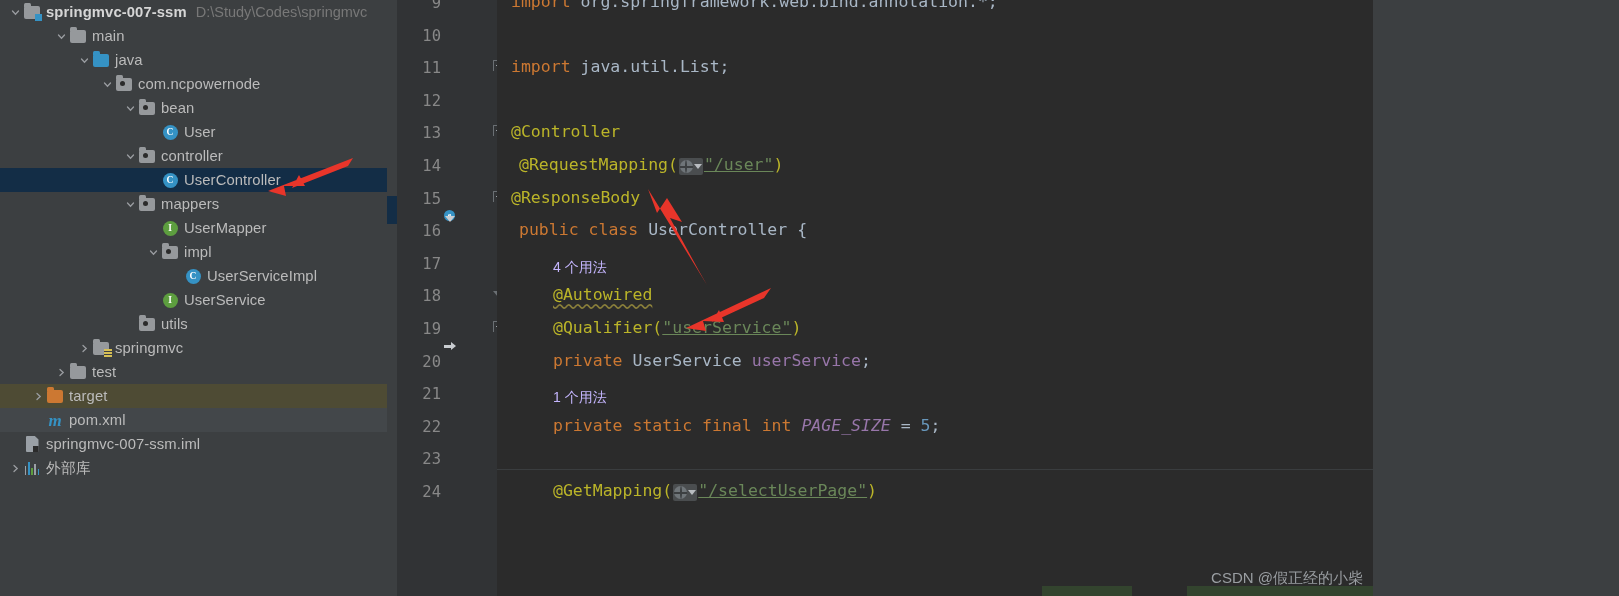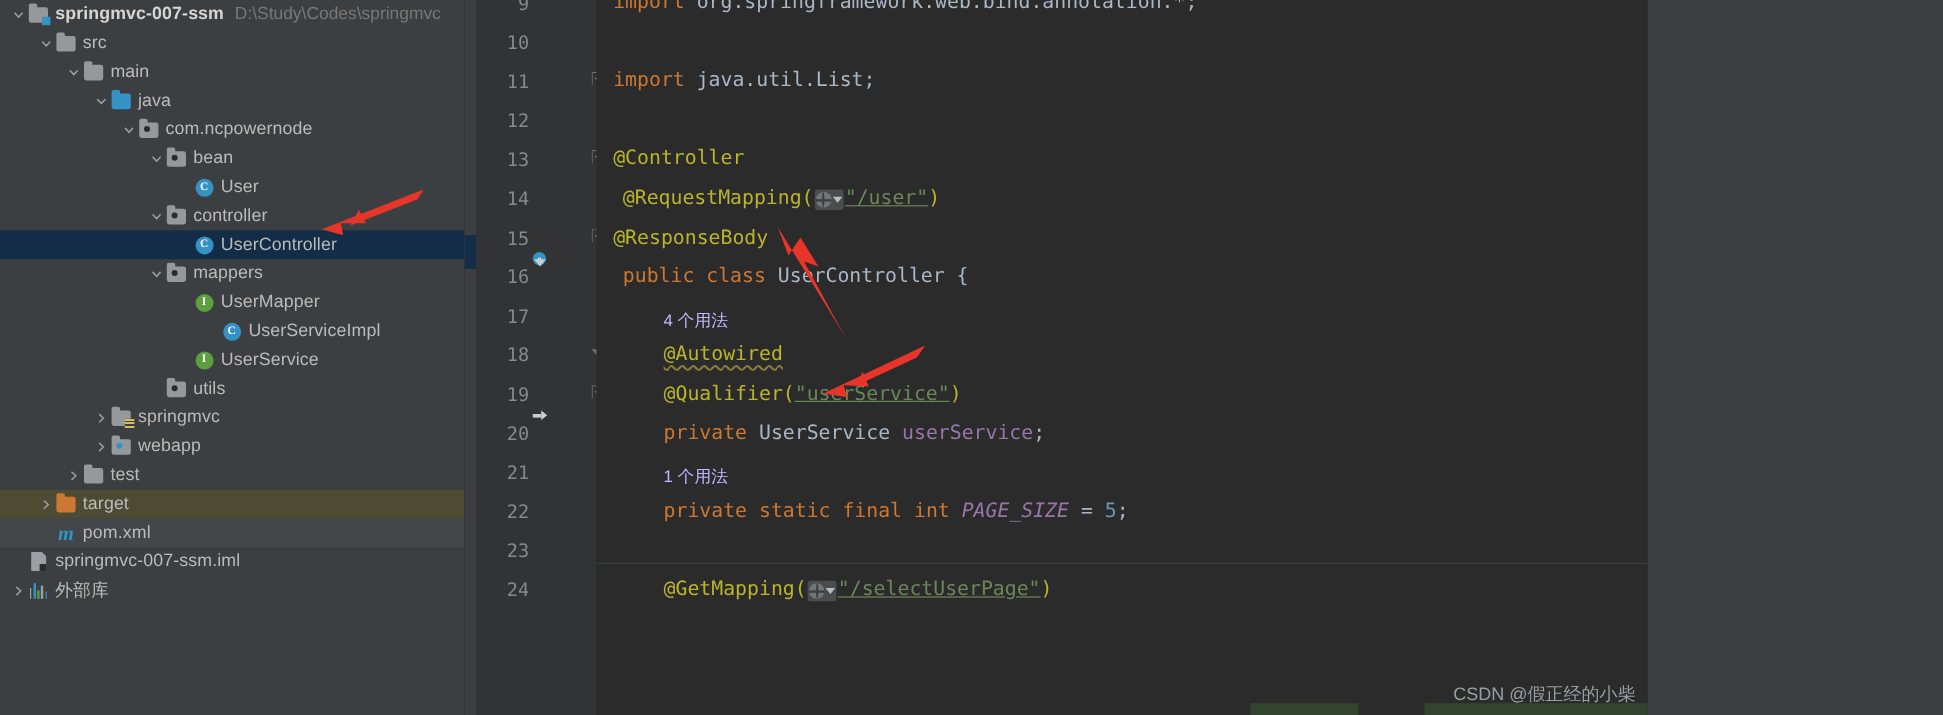--- a/index.html
+++ b/index.html
@@ -324,32 +324,20 @@
         </span>
         <span class="ticon">
           <span class="folder">
             <span class="badge-sq"></span>
           </span>
         </span>
         <span class="tlabel bold">springmvc-007-ssm</span>
         <span class="tpath">D:\Study\Codes\springmvc</span>
       </div>
       <div class="tree-row">
-        <span style="display: inline-block; flex: 0 0 31px; height: 1px;"></span>
-        <span class="arrow">
-          <svg width="11" height="11" viewBox="0 0 11 11">
-            <path d="M2.5 4 L5.5 7.2 L8.5 4" stroke="#9a9da1" stroke-width="1.3" fill="none" stroke-linecap="round"></path>
-          </svg>
-        </span>
-        <span class="ticon">
-          <span class="folder"></span>
-        </span>
-        <span class="tlabel">src</span>
-      </div>
-      <div class="tree-row">
         <span style="display: inline-block; flex: 0 0 54px; height: 1px;"></span>
         <span class="arrow">
           <svg width="11" height="11" viewBox="0 0 11 11">
             <path d="M2.5 4 L5.5 7.2 L8.5 4" stroke="#9a9da1" stroke-width="1.3" fill="none" stroke-linecap="round"></path>
           </svg>
         </span>
         <span class="ticon">
           <span class="folder"></span>
         </span>
         <span class="tlabel">main</span>
@@ -440,20 +428,34 @@
       </div>
       <div class="tree-row">
         <span style="display: inline-block; flex: 0 0 146px; height: 1px;"></span>
         <span class="arrow none"></span>
         <span class="ticon">
           <span class="circ ifc">I</span>
         </span>
         <span class="tlabel">UserMapper</span>
       </div>
       <div class="tree-row">
+        <span style="display: inline-block; flex: 0 0 146px; height: 1px;"></span>
+        <span class="arrow">
+          <svg width="11" height="11" viewBox="0 0 11 11">
+            <path d="M2.5 4 L5.5 7.2 L8.5 4" stroke="#9a9da1" stroke-width="1.3" fill="none" stroke-linecap="round"></path>
+          </svg>
+        </span>
+        <span class="ticon">
+          <span class="folder">
+            <span class="dot"></span>
+          </span>
+        </span>
+        <span class="tlabel">impl</span>
+      </div>
+      <div class="tree-row">
         <span style="display: inline-block; flex: 0 0 169px; height: 1px;"></span>
         <span class="arrow none"></span>
         <span class="ticon">
           <span class="circ cls">C</span>
         </span>
         <span class="tlabel">UserServiceImpl</span>
       </div>
       <div class="tree-row">
         <span style="display: inline-block; flex: 0 0 146px; height: 1px;"></span>
         <span class="arrow none"></span>
@@ -478,34 +480,20 @@
           <svg width="11" height="11" viewBox="0 0 11 11">
             <path d="M4 2.5 L7.2 5.5 L4 8.5" stroke="#9a9da1" stroke-width="1.3" fill="none" stroke-linecap="round"></path>
           </svg>
         </span>
         <span class="ticon">
           <span class="folder">
             <span class="badge-lines"></span>
           </span>
         </span>
         <span class="tlabel">springmvc</span>
-      </div>
-      <div class="tree-row">
-        <span style="display: inline-block; flex: 0 0 77px; height: 1px;"></span>
-        <span class="arrow">
-          <svg width="11" height="11" viewBox="0 0 11 11">
-            <path d="M4 2.5 L7.2 5.5 L4 8.5" stroke="#9a9da1" stroke-width="1.3" fill="none" stroke-linecap="round"></path>
-          </svg>
-        </span>
-        <span class="ticon">
-          <span class="folder">
-            <span class="dot cyan"></span>
-          </span>
-        </span>
-        <span class="tlabel">webapp</span>
       </div>
       <div class="tree-row">
         <span style="display: inline-block; flex: 0 0 54px; height: 1px;"></span>
         <span class="arrow">
           <svg width="11" height="11" viewBox="0 0 11 11">
             <path d="M4 2.5 L7.2 5.5 L4 8.5" stroke="#9a9da1" stroke-width="1.3" fill="none" stroke-linecap="round"></path>
           </svg>
         </span>
         <span class="ticon">
           <span class="folder"></span>

